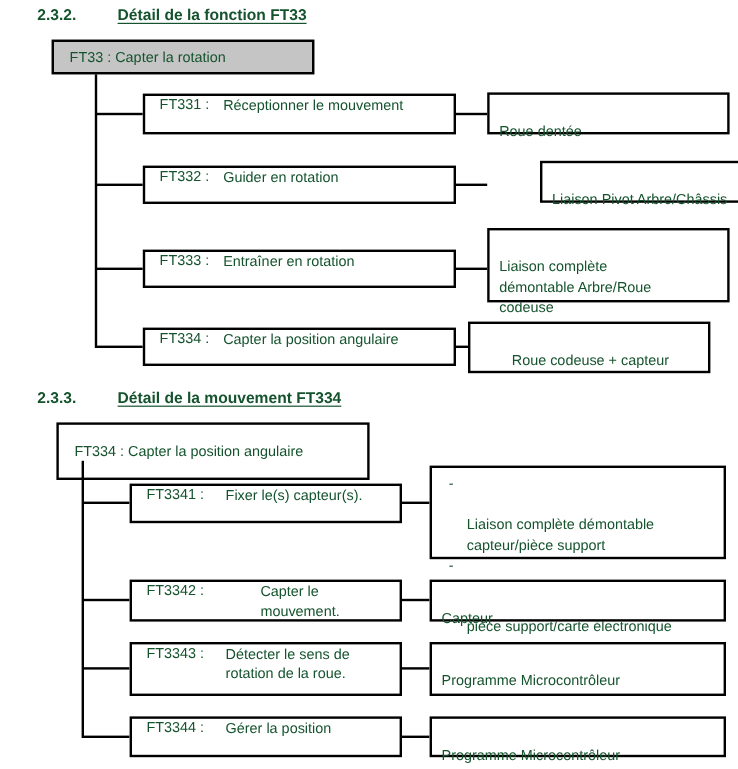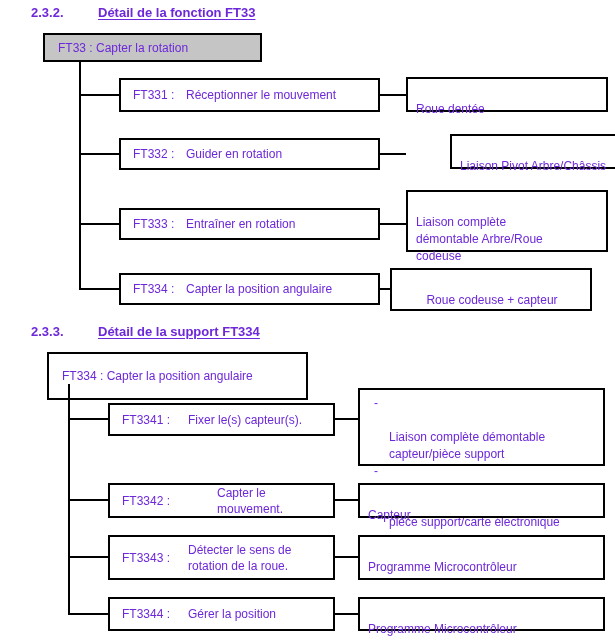--- a/index.html
+++ b/index.html
@@ -1,28 +1,28 @@
 <!DOCTYPE html>
 <html><head>
 <meta charset="utf-8">
 <style>
   html,body { margin:0; padding:0; background:#ffffff; }
   .canvas {
     position:relative; width:615px; height:641px; background:#ffffff;
     font-family:"Liberation Sans","DejaVu Sans",sans-serif;
-    font-size:12px; color:#6d28d9; overflow:hidden;
+    font-size:12px; color:#14532d; overflow:hidden;
   }
   .heading { position:absolute; left:31px; font-weight:bold; font-size:13px; white-space:nowrap; }
   .h-num { display:inline-block; width:67px; }
   .h-title { text-decoration:underline; text-underline-offset:2px; }
 
   .box { position:absolute; box-sizing:border-box; border:2px solid #000; background:#fff; }
   .parent { display:flex; align-items:center; padding-left:13px; }
   .func { display:flex; align-items:flex-start; padding:0 4px 0 12px; }
-  .func.vcenter { align-items:center; }
+  .func.vcenter { }
   .func .code { flex:none; }
   .sec1 .code { width:46px; margin-right:7px; }
   .sec2 .code { width:58px; margin-right:8px; }
   .func .label { white-space:pre-line; line-height:16px; }
   .sol { padding:5px 6px 2px 8px; line-height:17px; white-space:pre-line; }
   .notes { padding:5px 6px 2px 14px; line-height:17px; }
   .note-item { position:relative; padding-left:15px; white-space:pre-line; }
   .note-item .dash { position:absolute; left:0; top:0; }
 
   .hline, .vline { position:absolute; background:#000; }
@@ -80,21 +80,21 @@
   <div class="box func vcenter sec1" style="left:119px;top:273px;width:261px;height:32px;">
     <span class="code">FT334 :</span>
     <span class="label">Capter la position angulaire</span>
   </div>
   <div class="hline" style="left:380px;top:288px;width:26px;"></div>
   <div class="box sol" style="left:390px;top:268px;width:202px;height:43px;text-align:center;">
     <span>Roue codeuse + capteur</span>
   </div>
 
   <div class="heading" style="top:324px;">
-    <span class="h-num">2.3.3.</span><span class="h-title">Détail de la support FT334</span>
+    <span class="h-num">2.3.3.</span><span class="h-title">Détail de la mouvement FT334</span>
   </div>
 
   <div class="box parent" style="left:47px;top:352px;width:261px;height:48px;">
     <span>FT334 : Capter la position angulaire</span>
   </div>
 
   <div class="vline" style="left:68px;top:384px;height:231px;"></div>
 
   <div class="hline" style="left:69px;top:418px;width:39px;"></div>
   <div class="box func vcenter sec2" style="left:108px;top:403px;width:227px;height:33px;">

